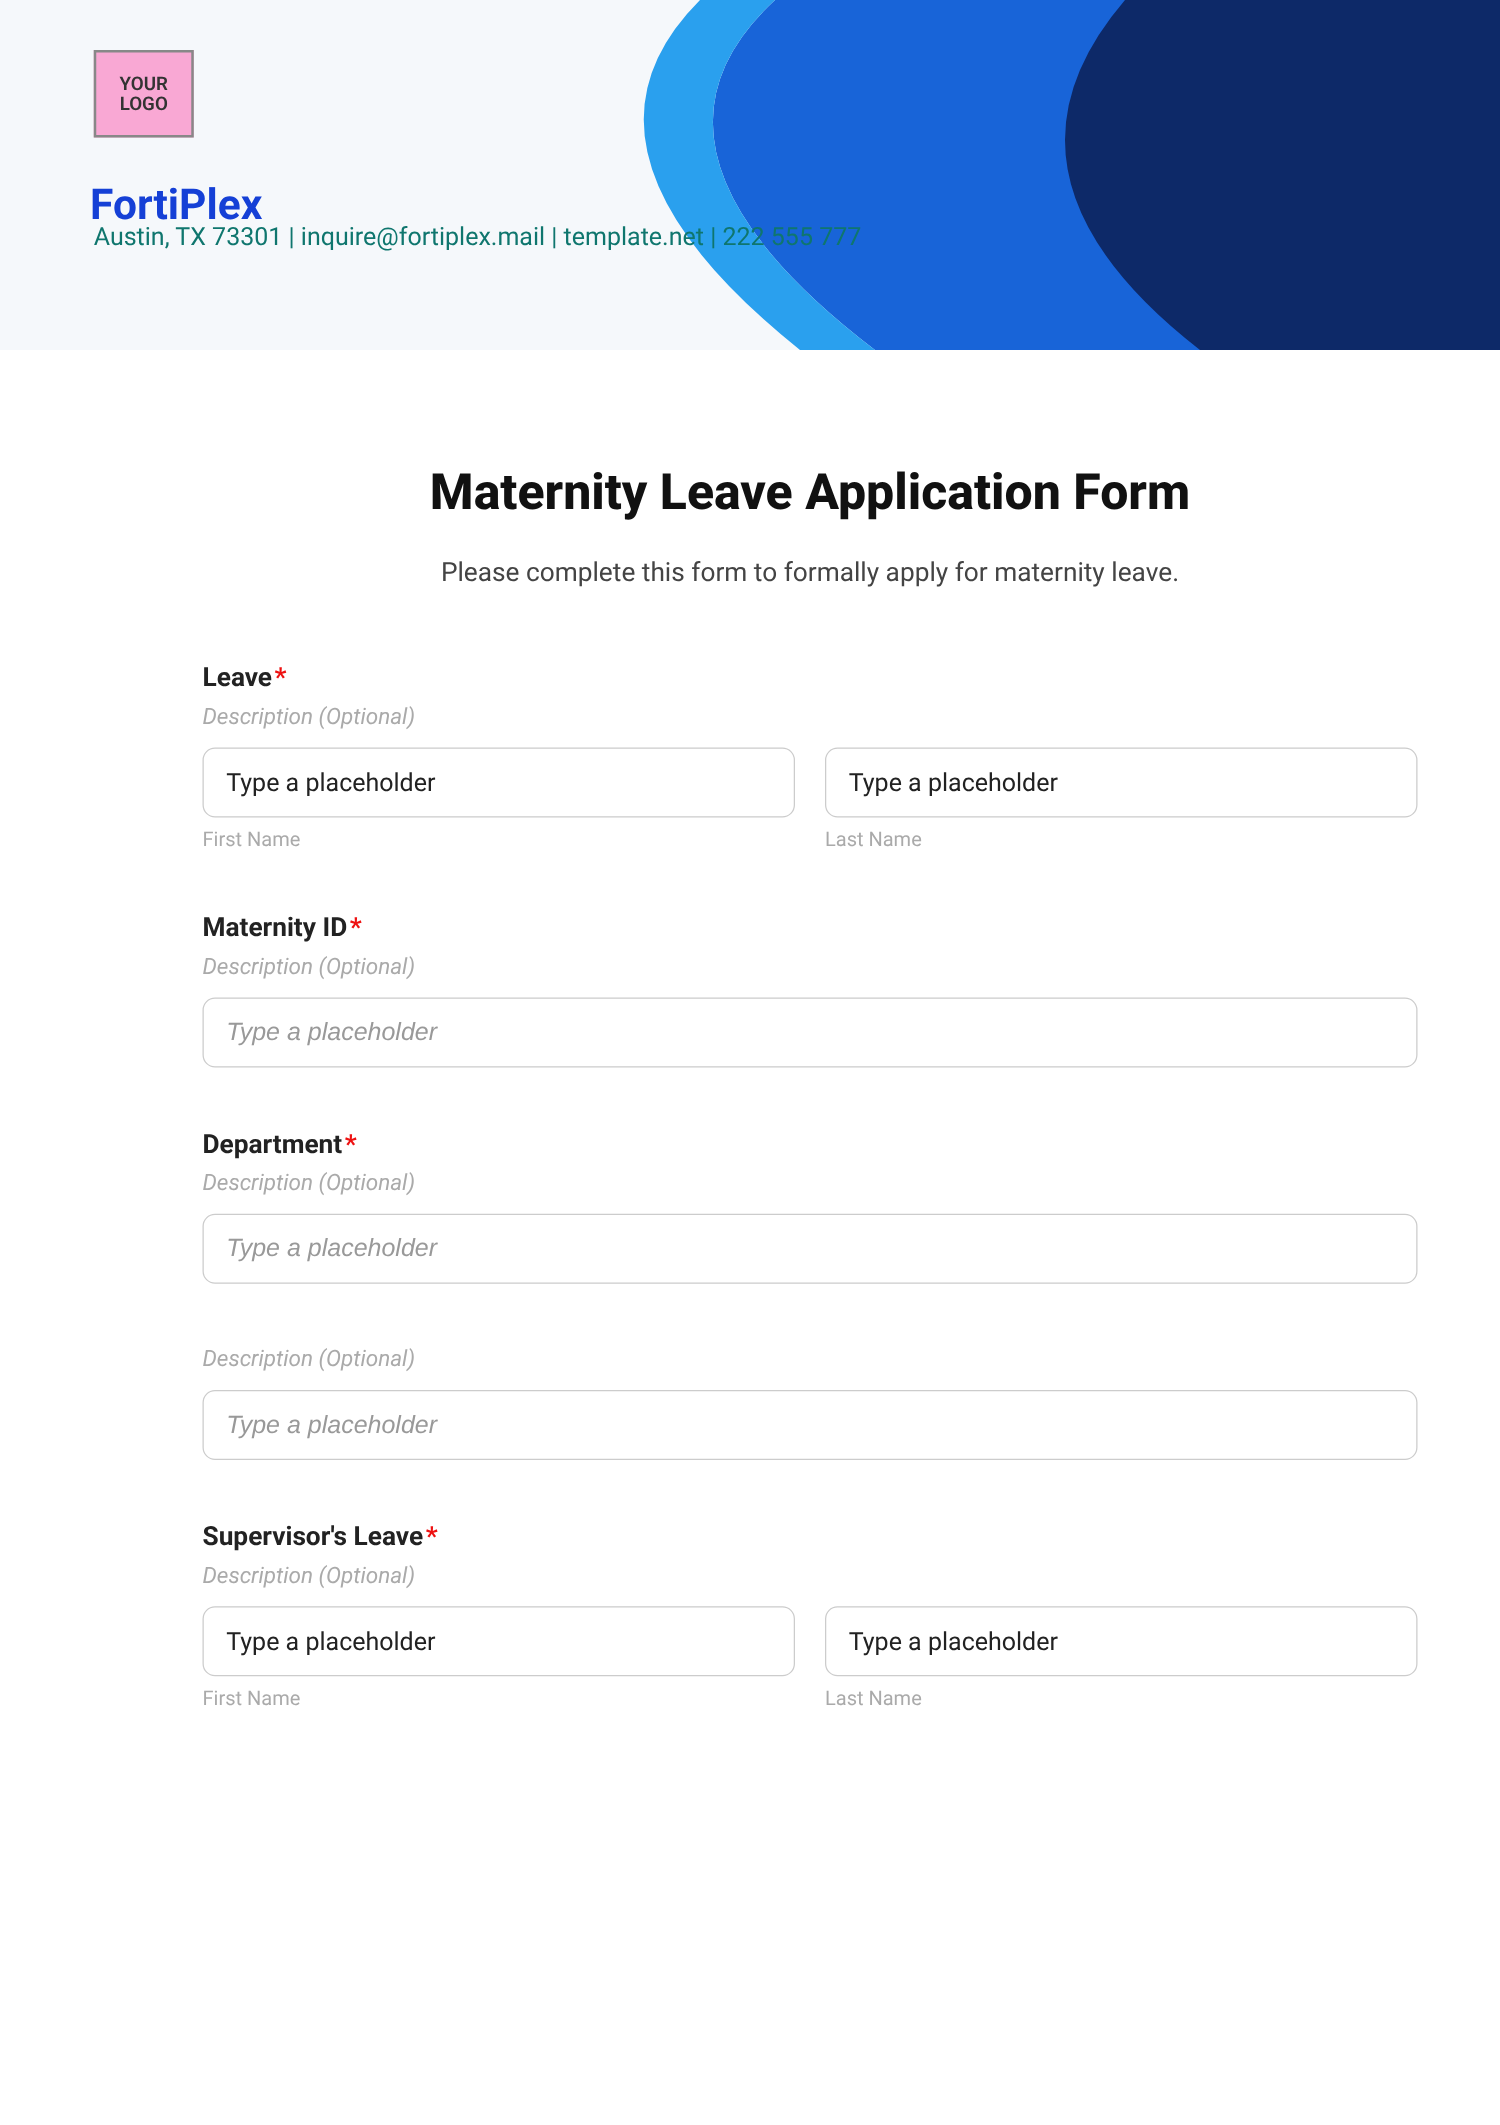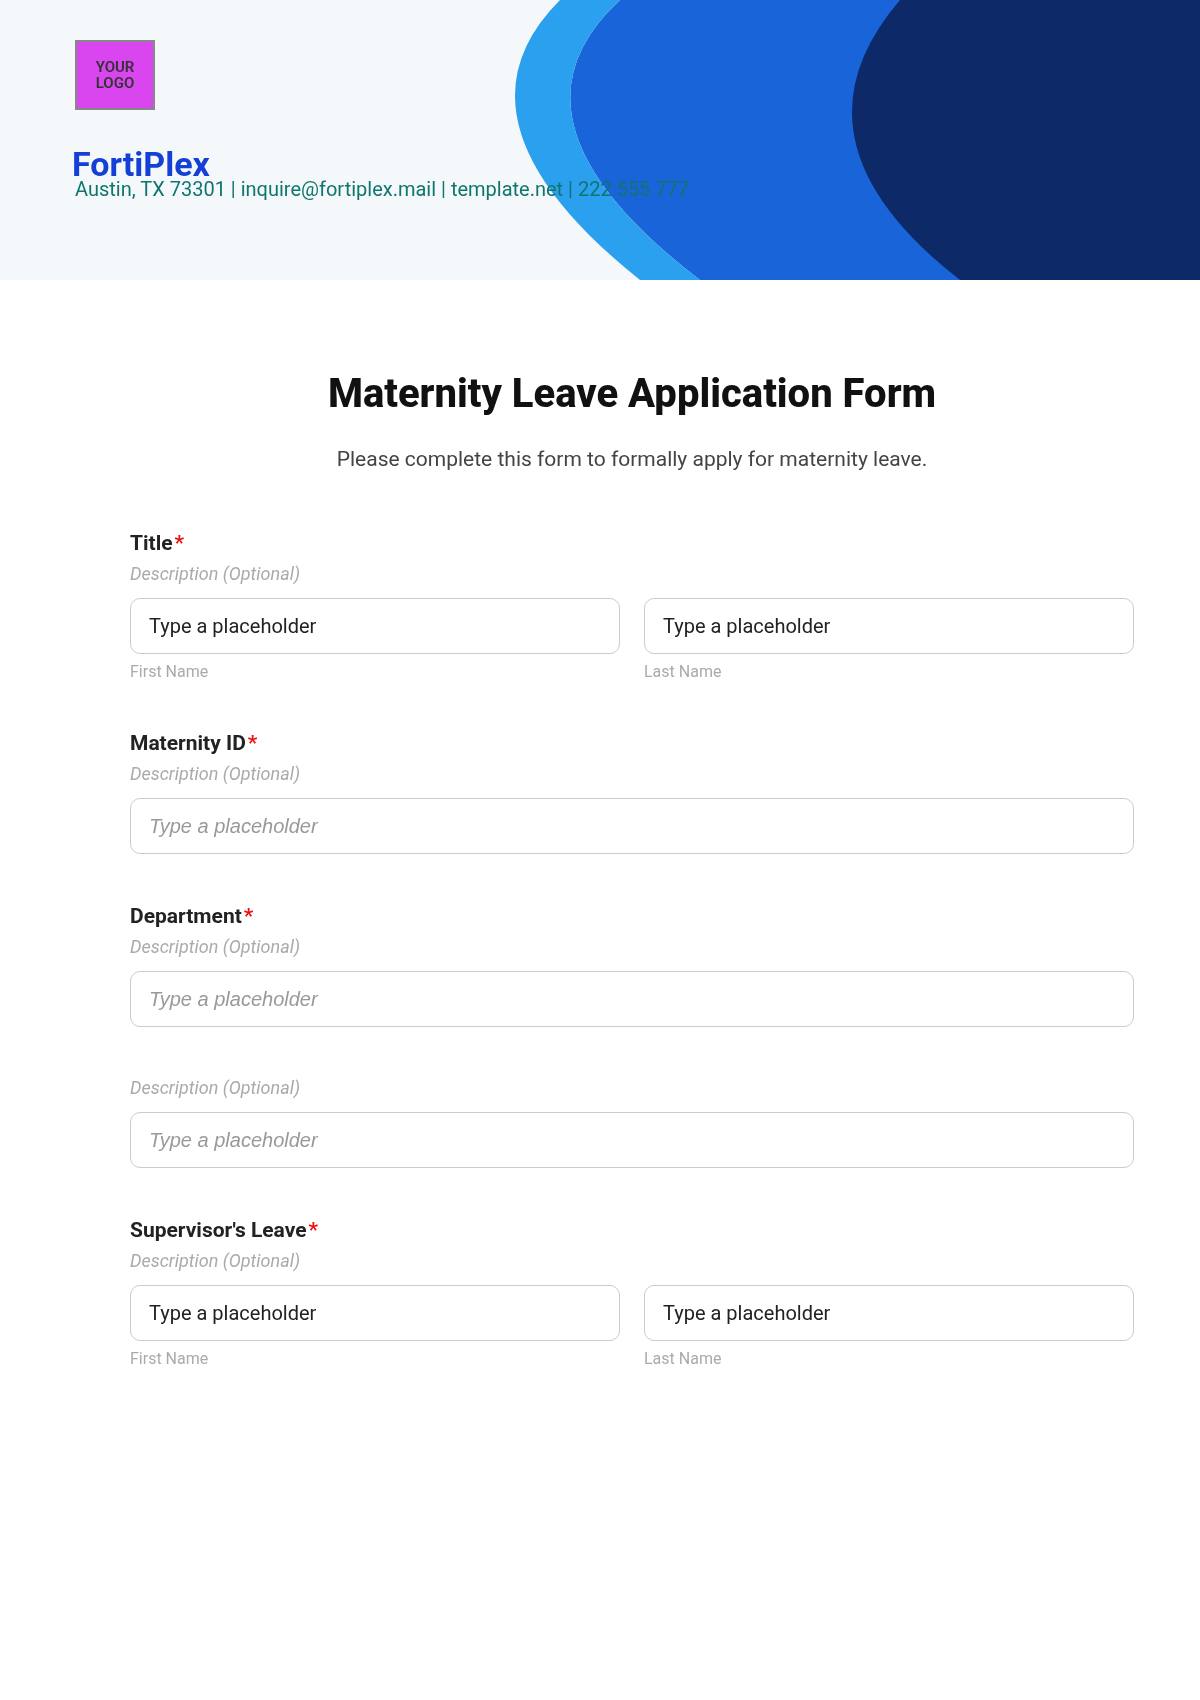--- a/index.html
+++ b/index.html
@@ -23,21 +23,21 @@
     width: 700px;
     height: 280px;
   }
   .logo-box {
     position: absolute;
     top: 40px;
     left: 75px;
     width: 80px;
     height: 70px;
     border: 2px solid #888;
-    background: #d946ef;
+    background: #f9a8d4;
     display: flex;
     align-items: center;
     justify-content: center;
     font-size: 15px;
     font-weight: 600;
     color: #333;
     line-height: 1.1;
     text-align: center;
   }
   .brand {
@@ -50,20 +50,21 @@
   }
   .contact {
     position: absolute;
     top: 177px;
     left: 75px;
     font-size: 20px;
     color: #0f766e;
   }
   .form-wrap {
     padding: 90px 66px 0 130px;
+    margin-left: 32px;
   }
   .form-title {
     font-size: 40px;
     font-weight: 800;
     color: #111;
     text-align: center;
     margin-bottom: 30px;
   }
   .form-subtitle {
     font-size: 21px;
@@ -145,21 +146,21 @@
   <div class="brand">FortiPlex</div>
   <div class="contact">Austin, TX 73301 | inquire@fortiplex.mail | template.net | 222 555 777</div>
 </div>
 
 <div class="form-wrap">
   <h1 class="form-title">Maternity Leave Application Form</h1>
   <p class="form-subtitle">Please complete this form to formally apply for maternity leave.</p>
 
   <div class="field-group">
     <div class="field-label">
-      <span>Title</span><span class="req">*</span>
+      <span>Leave</span><span class="req">*</span>
     </div>
     <div class="field-desc">Description (Optional)</div>
     <div class="row2">
       <div class="col">
         <div class="value-input">
             <span>Type a placeholder</span>
           </div>
         <div class="sublabel">First Name</div>
       </div>
       <div class="col">

